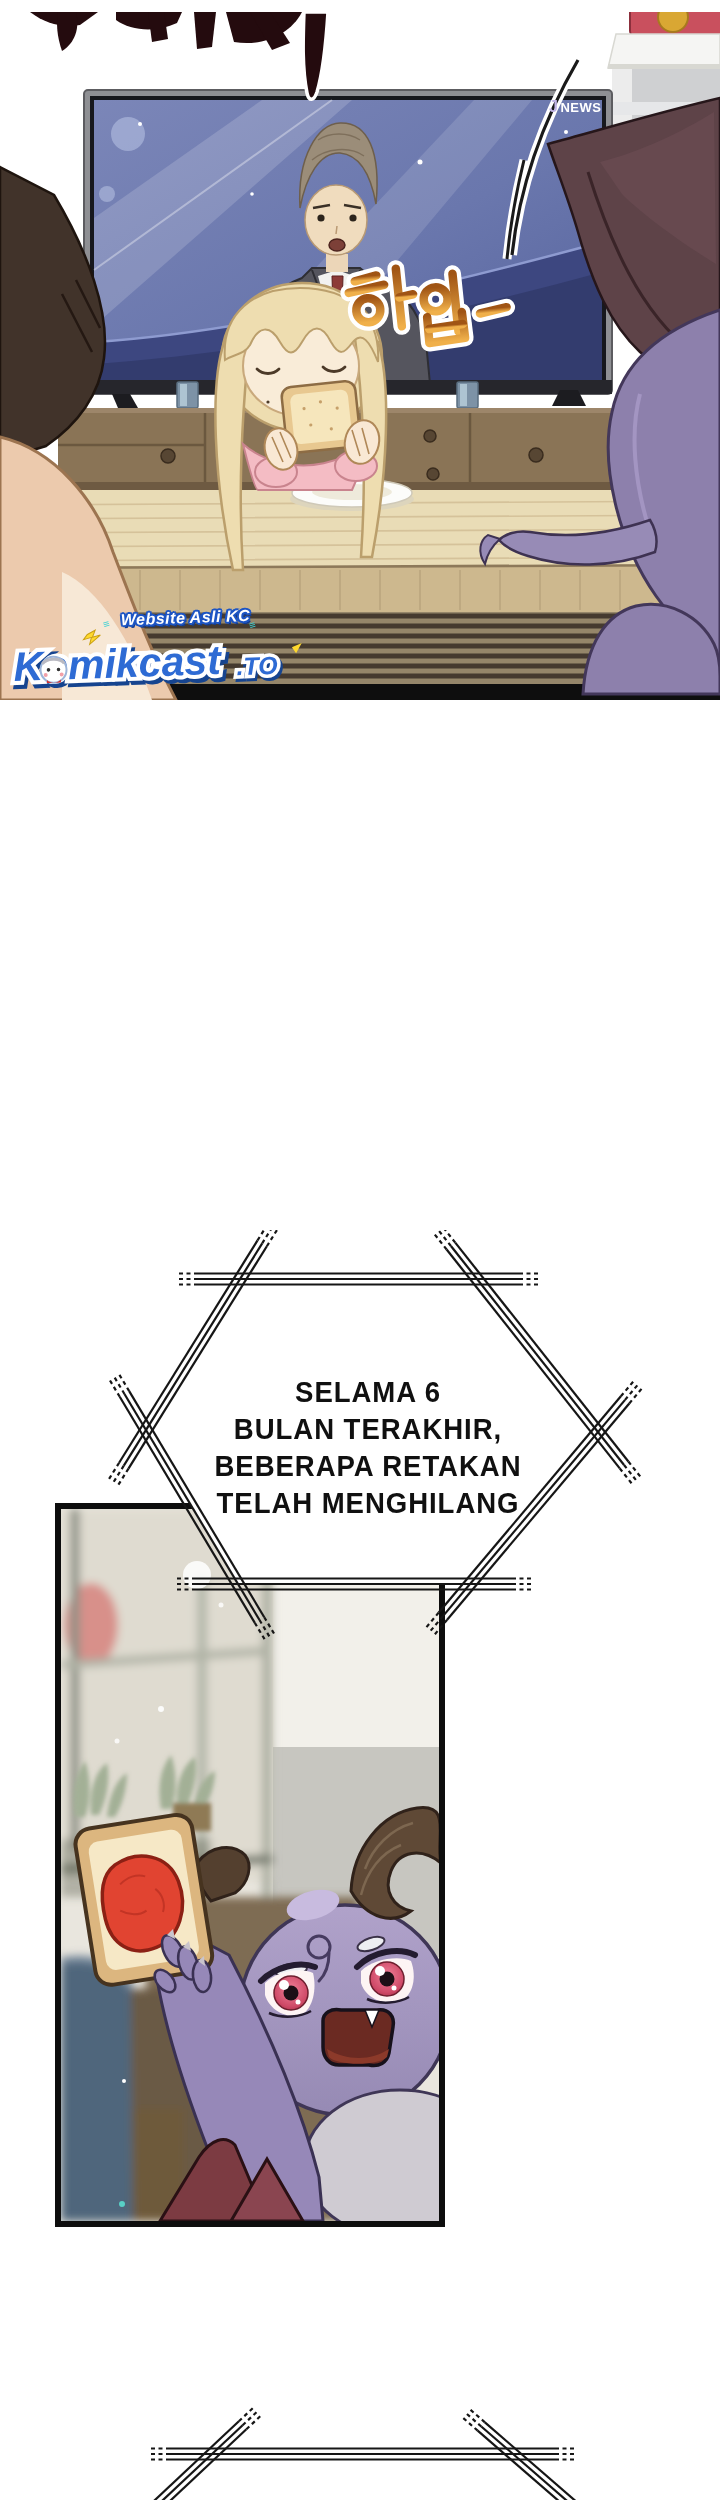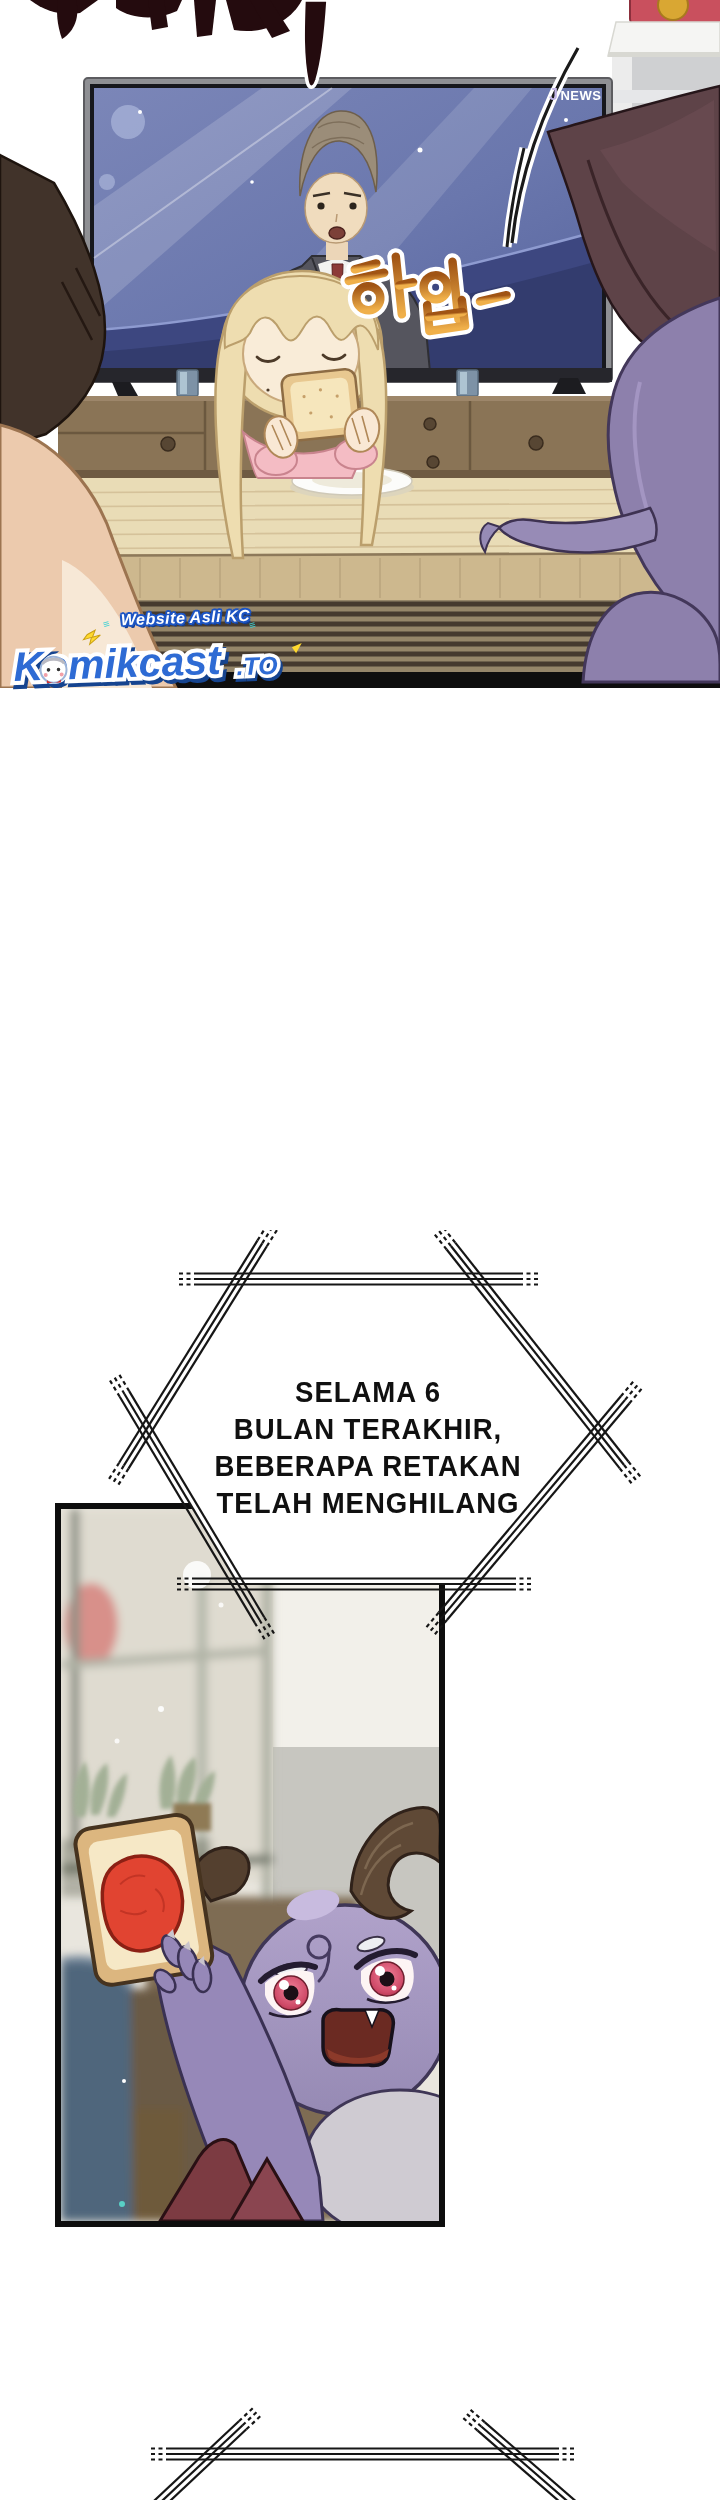--- a/index.html
+++ b/index.html
@@ -30,21 +30,21 @@
   .hexsvg{left:0;z-index:6;pointer-events:none;}
   
   .panel2{left:55px;top:1503px;width:390px;height:724px;border:6px solid #0d0d0d;
     box-sizing:border-box;background:#e9e6de;overflow:hidden;z-index:2;}
 </style>
 </head>
 <body>
 
 <div class="page">
 
-  <div class="abs" style="left:0;top:0;width:636px;height:688px;z-index:1;">
+  <div class="abs" style="left:0;top:12px;width:636px;height:688px;z-index:1;">
     <svg width="720" height="688" viewBox="0 0 720 688">
       <defs>
         <linearGradient id="screenG" x1="0" y1="0" x2="1" y2="1">
           <stop offset="0" stop-color="#7b86b8"></stop>
             <stop offset=".55" stop-color="#6a77ad"></stop>
             <stop offset="1" stop-color="#57649e"></stop>
         </linearGradient>
         <linearGradient id="sfxG" x1="0" y1="0" x2="0" y2="1">
           <stop offset="0" stop-color="#a05414"></stop>
             <stop offset="1" stop-color="#f0b04a"></stop>

